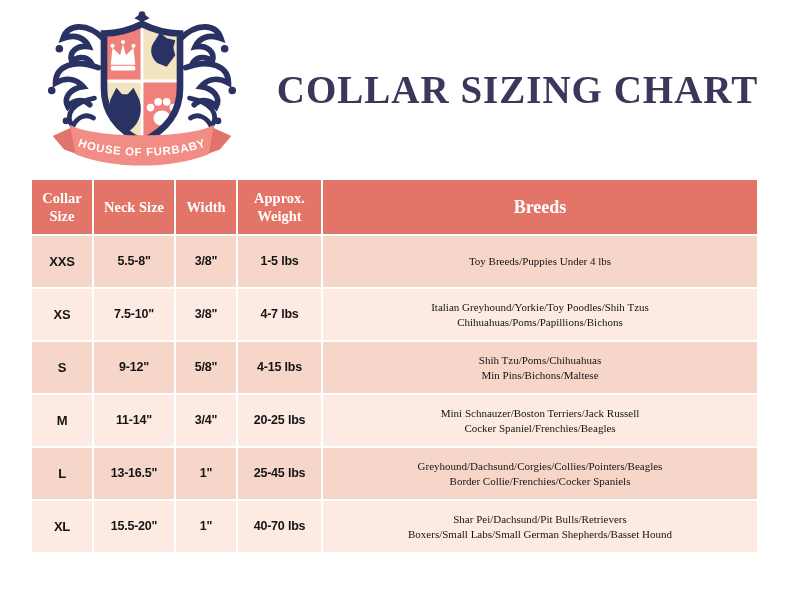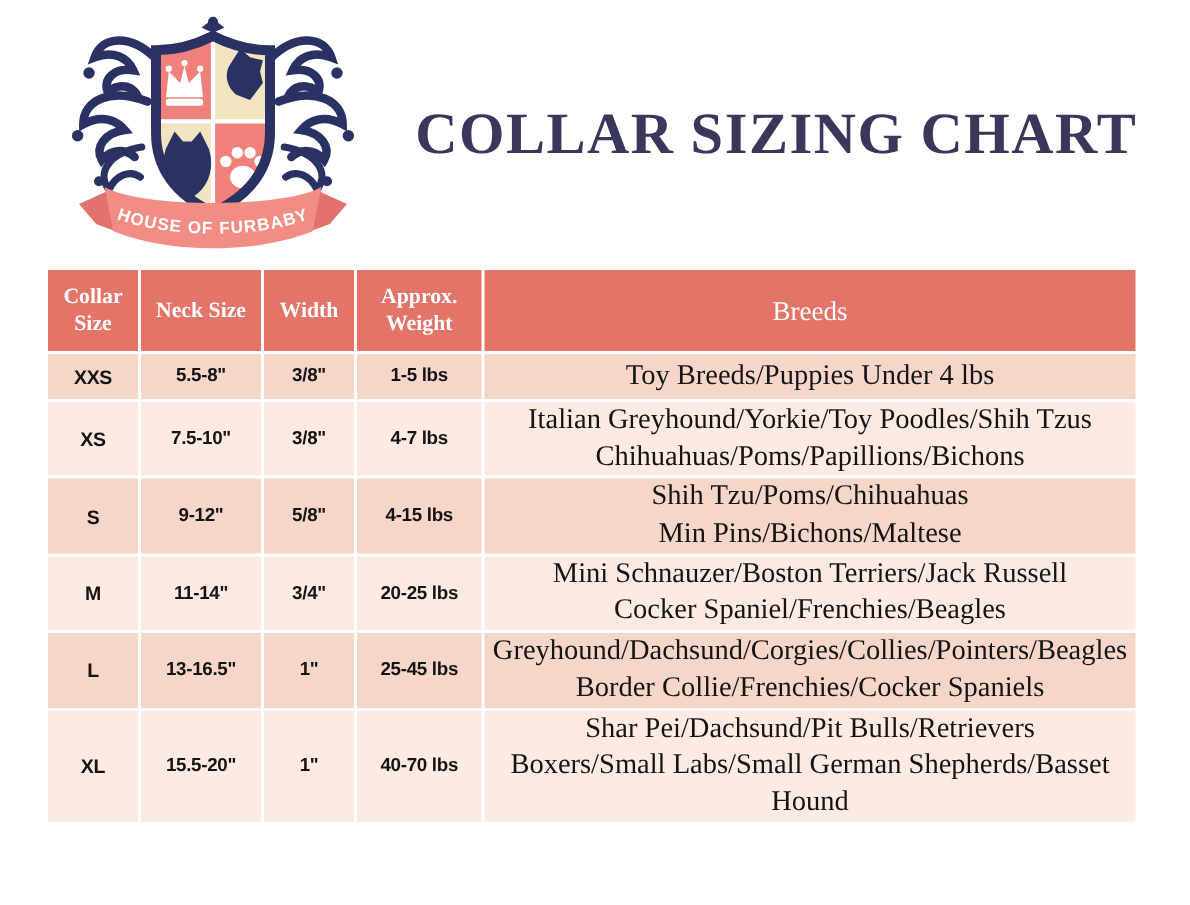--- a/index.html
+++ b/index.html
@@ -23,37 +23,37 @@
   col.c-neck{width:80px;}
   col.c-width{width:60px;}
   col.c-weight{width:83px;}
   col.c-breeds{width:auto;}
   thead th{
     background:#e27568;color:#ffffff;height:54px;
     font-family:"Liberation Serif",serif;font-weight:600;
     font-size:14.5px;line-height:1.25;text-align:center;vertical-align:middle;
     padding:0 4px;
   }
-  thead th.breeds-h{font-size:18px;font-weight:400;}
+  thead th.breeds-h{font-size:18px;font-weight:700;}
   tbody td{
-    height:30px;text-align:center;vertical-align:middle;
+    height:51px;text-align:center;vertical-align:middle;
     color:#141414;padding:0 4px;
   }
   tr.odd td{background:#f7d6ca;}
   tr.even td{background:#fceae3;}
   td.size{
     font-family:"Liberation Sans",sans-serif;font-weight:700;
     font-size:13px;letter-spacing:-0.2px;
   }
   td.num{
     font-family:"Liberation Sans",sans-serif;font-weight:700;
     font-size:12.5px;letter-spacing:-0.2px;white-space:pre-line;line-height:1.25;
   }
   td.breeds{
-    font-family:"Liberation Serif",serif;font-size:19px;
+    font-family:"Liberation Serif",serif;font-size:11px;
     white-space:pre-line;line-height:1.3;
   }
 </style>
 </head>
 <body>
 
 <div class="page">
 
   <div class="header">
 

